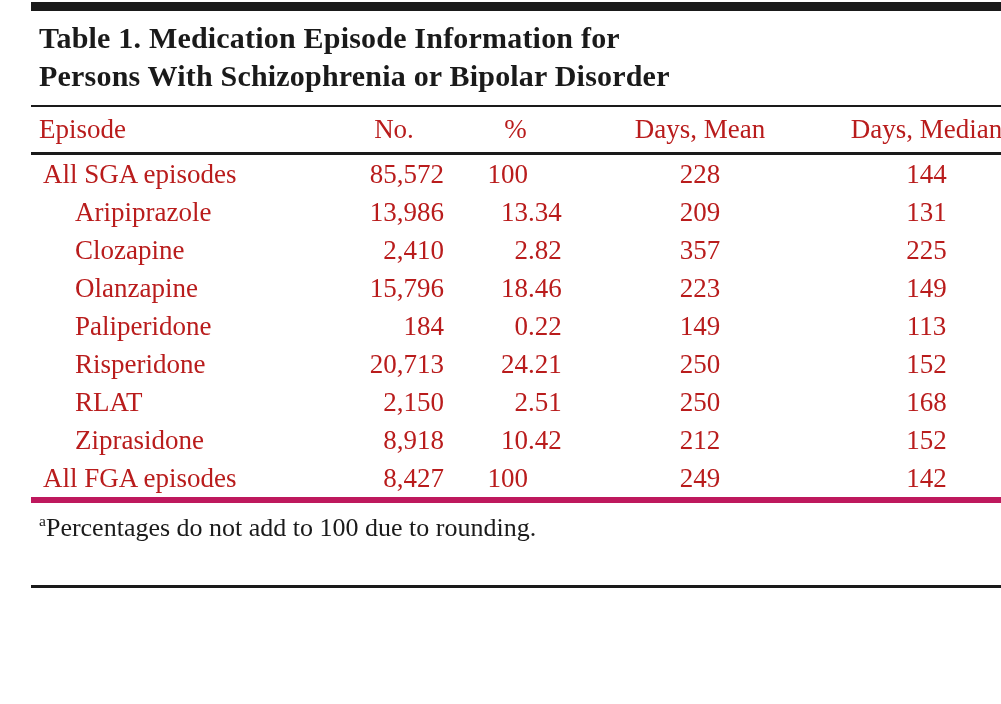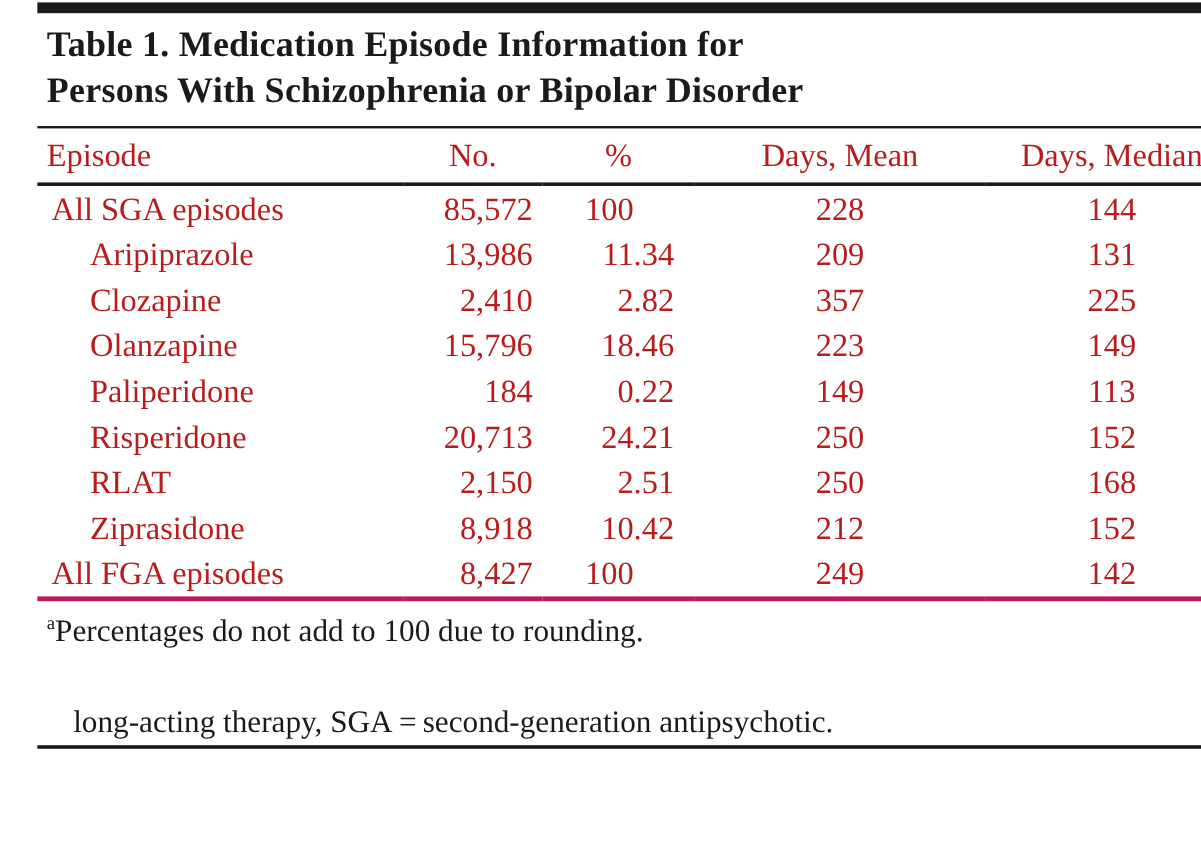--- a/index.html
+++ b/index.html
@@ -63,21 +63,21 @@
   th.h-pct     { text-align: center; }
   th.h-mean    { text-align: center; }
   th.h-median  { text-align: center; }
 
   tbody td {
     height: 38px;
     line-height: 38px;
     padding: 0;
     white-space: nowrap;
   }
-  tbody tr:last-child td { border-bottom: 4px solid #be185d; }
+  tbody tr:last-child td { border-bottom: 6px solid #be185d; }
 
   td.episode.flush  { padding-left: 12px; }
   td.episode.indent { padding-left: 44px; }
   td.count { text-align: right; padding-right: 8px; }
   td.pct   { text-align: right; padding-right: 20px; }
   td.pct .dec { display: inline-block; width: 31px; text-align: left; }
   td.mean, td.median { text-align: center; }
 
   .footnotes {
     padding: 6px 8px 0 8px;
@@ -128,21 +128,21 @@
       <td class="episode flush">All SGA episodes</td>
       <td class="count">85,572</td>
       <td class="pct"><span>100</span><span class="dec"></span></td>
       <td class="mean">228</td>
       <td class="median">144</td>
     </tr>
 
     <tr>
       <td class="episode indent">Aripiprazole</td>
       <td class="count">13,986</td>
-      <td class="pct"><span>11</span><span class="dec">.34</span></td>
+      <td class="pct"><span>13</span><span class="dec">.34</span></td>
       <td class="mean">209</td>
       <td class="median">131</td>
     </tr>
 
     <tr>
       <td class="episode indent">Clozapine</td>
       <td class="count">2,410</td>
       <td class="pct"><span>2</span><span class="dec">.82</span></td>
       <td class="mean">357</td>
       <td class="median">225</td>
@@ -194,18 +194,18 @@
       <td class="count">8,427</td>
       <td class="pct"><span>100</span><span class="dec"></span></td>
       <td class="mean">249</td>
       <td class="median">142</td>
     </tr>
   </tbody>
   </table>
 
   <div class="footnotes">
     <p><sup>a</sup><span>Percentages do not add to 100 due to rounding.</span></p>
-    <p><br><span class="cont">long-acting therapy, SGA = second-generation antipsychotic.</span></p>
+    <p><br></p>
   </div>
 
   <div class="bottom-rule"></div>
 
 </div>
 
 </body></html>

